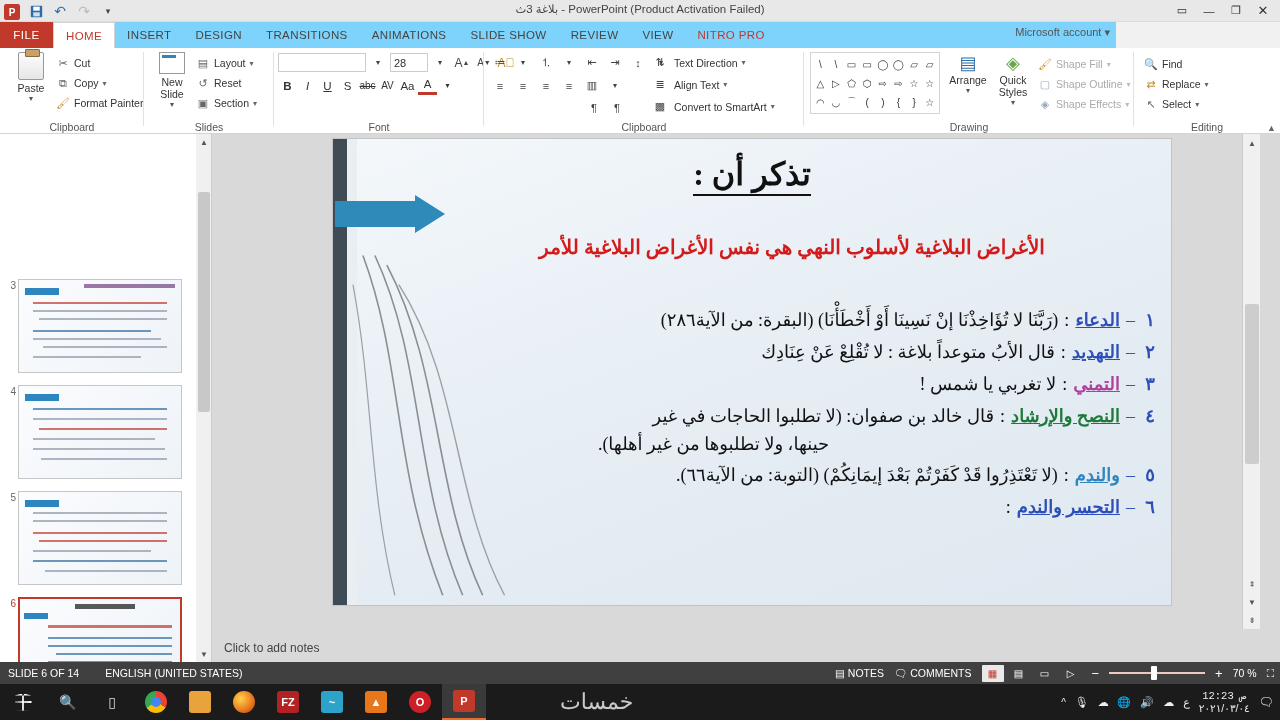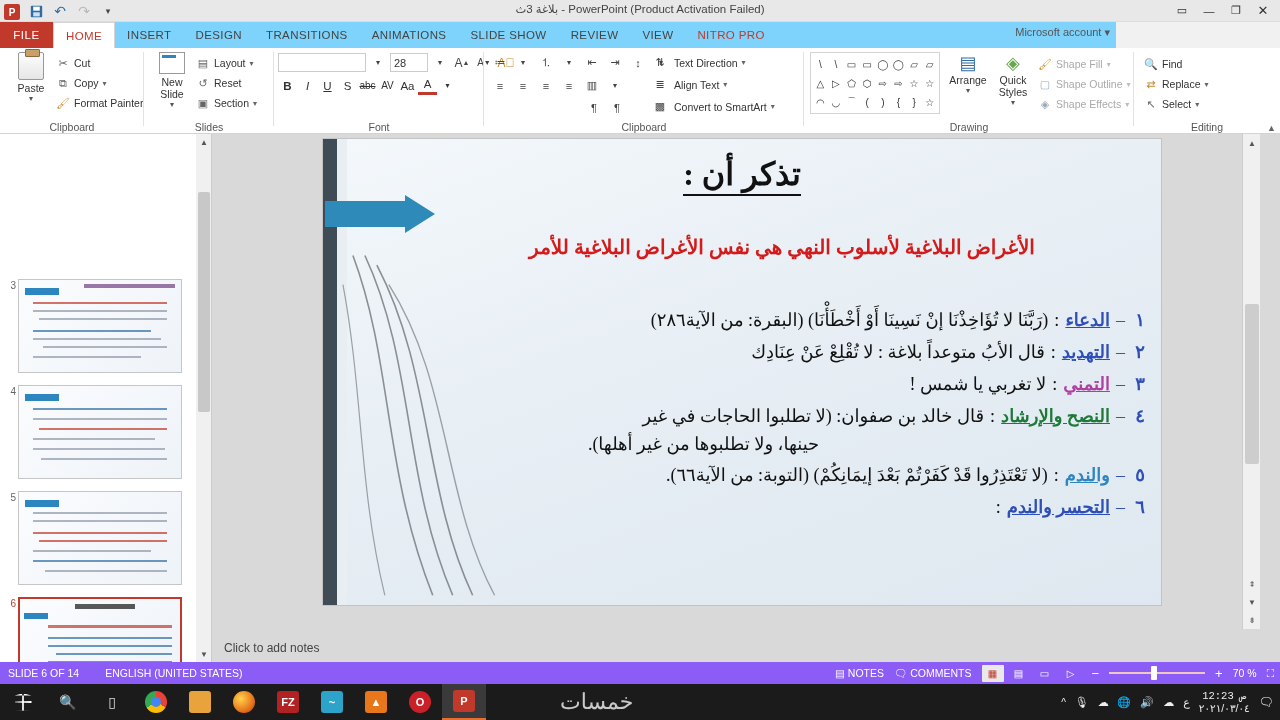--- a/index.html
+++ b/index.html
@@ -156,21 +156,21 @@
   .mini .mtab { position:absolute; left:6px; top:8px; width:34px; height:7px; background:#2e86c1; }
 
   .pane-scroll {
     position:absolute; left:196px; top:0; width:16px; height:528px; background:#f0f0f0; border-right:1px solid #ccc;
   }
   .pane-scroll .thumbbar { position:absolute; left:2px; top:58px; width:12px; height:220px; background:#c8c8c8; border-radius:2px; }
   .pane-scroll .arw { position:absolute; left:0; width:16px; height:16px; display:flex; align-items:center; justify-content:center; font-size:8px; color:#555; }
 
   .stage { position:absolute; left:212px; top:0; right:20px; height:495px; background:#d9d9d9; }
   .slide {
-    position:absolute; left:110px; top:4px; width:840px; height:468px;
+    position:absolute; left:120px; top:4px; width:840px; height:468px;
     background:linear-gradient(160deg,#f4f8fb 0%,#e8eff5 40%,#dfe8f0 100%);
     border:1px solid #c3c3c3; overflow:hidden;padding-left:39px;
   }
   .slide .leftbar { position:absolute; left:0; top:0; width:14px; height:100%; background:#3f4b55; }
   .slide .leftbar2 { position:absolute; left:14px; top:0; width:10px; height:100%; background:#e9eef3; }
   .slide .arrowshape {
     position:absolute; left:2px; top:56px; width:110px; height:38px; background:#2e8ab8;
     clip-path:polygon(0 6px, 80px 6px, 80px 0, 110px 19px, 80px 38px, 80px 32px, 0 32px);
   }
   .slide svg.curves { position:absolute; left:0; top:0; width:100%; height:100%; }
@@ -206,21 +206,21 @@
 
   .notes {
     position:absolute; left:212px; top:499px; right:20px; height:29px;
     background:#d9d9d9; color:#444; font-size:12px;
     display:flex; align-items:center; padding-left:12px;
   }
 
   
   .statusbar {
     position:absolute; top:662px; left:0; width:1280px; height:22px;
-    background:#8b5cf6; color:#fff; font-size:10.5px;
+    background:#404040; color:#fff; font-size:10.5px;
     display:flex; align-items:center;text-align:center;
   }
   .statusbar .s-left { display:flex; align-items:center; gap:26px; padding-left:8px; }
   .statusbar .s-right { position:absolute; right:6px; display:flex; align-items:center; gap:10px; }
   .viewbtn {
     width:22px; height:17px; display:flex; align-items:center; justify-content:center;
     font-size:10px; color:#c0392b; background:#e9e9e9; border-radius:1px;
   }
   .viewbtn.alt { color:#fff; background:transparent; }
   .zoomslider { position:relative; width:96px; height:14px; display:flex; align-items:center; }

